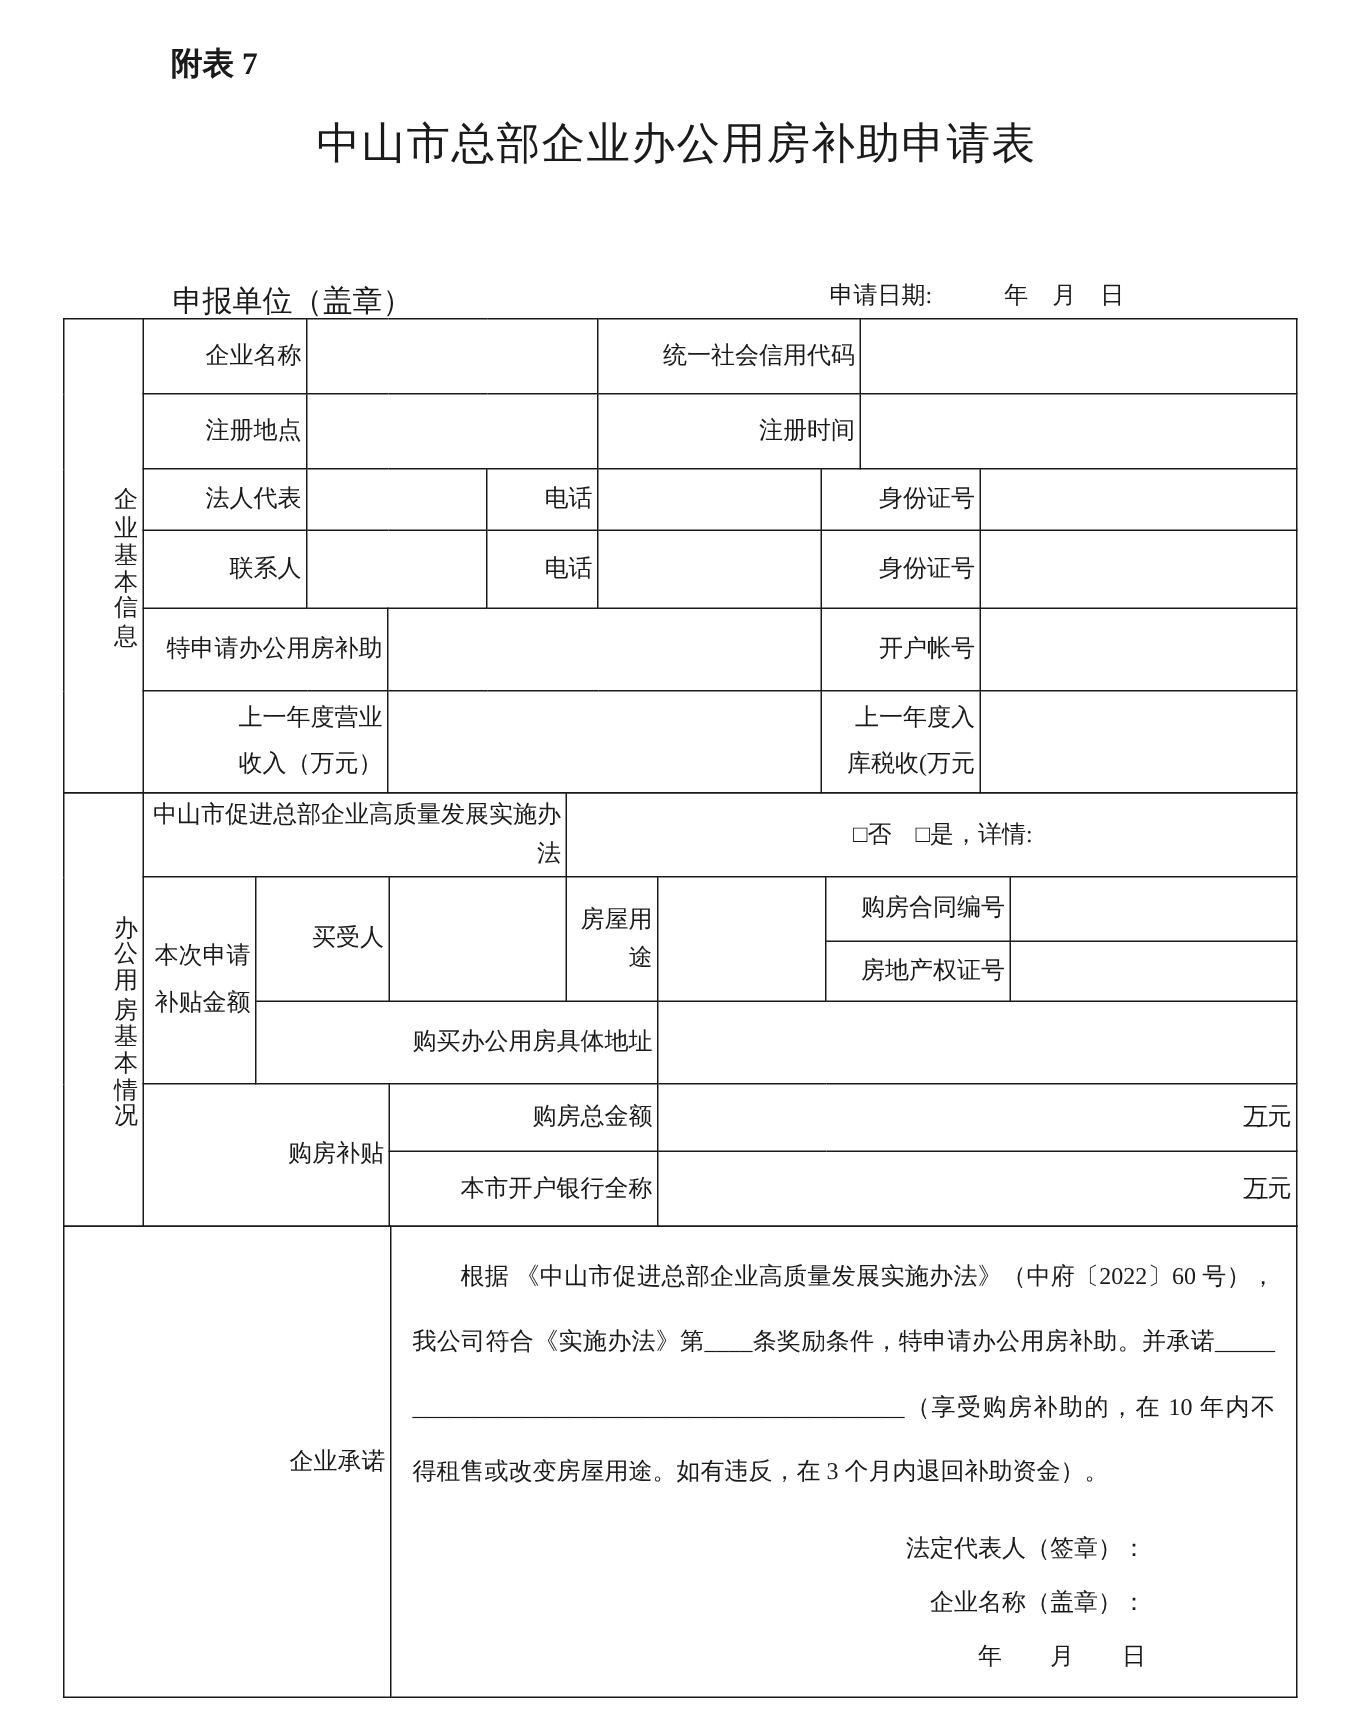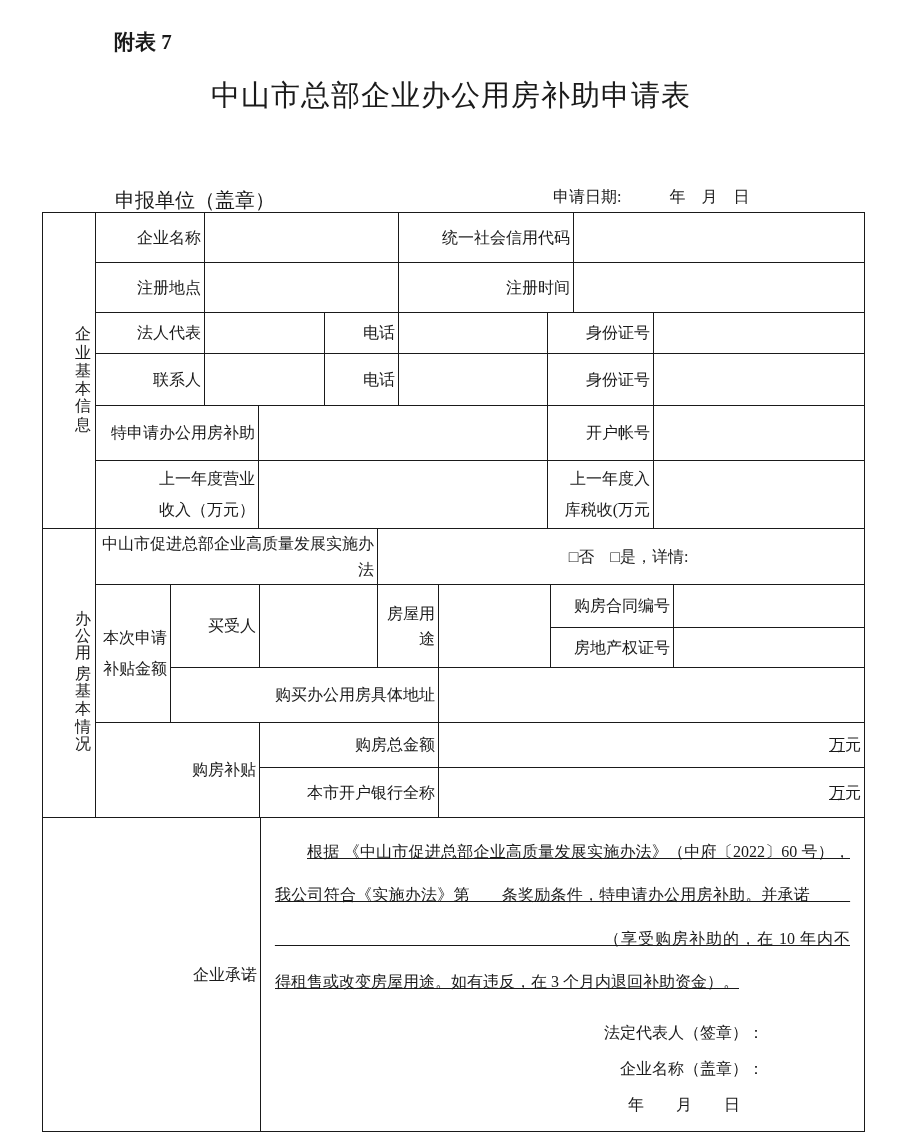--- a/index.html
+++ b/index.html
@@ -36,26 +36,26 @@
     display:inline-block; writing-mode:vertical-rl; text-orientation:upright;
     letter-spacing:18px; line-height:1.1;
   }
   td.twoline span { display:block; line-height:1.9; }
   td.left { text-align:center; padding-left:18px;margin-top:22px; }
   td.wancell span { display:block; }
   td.wancell span::first-letter { text-decoration:underline; }
   td.commit-content { vertical-align:top; text-align:left; padding:12px 14px 8px 14px; }
   .commit-par {
     text-indent:2em; line-height:2.7; text-align:justify;
-    word-break:break-all; overflow-wrap:anywhere;text-decoration:underline;
+    word-break:break-all; overflow-wrap:anywhere;
   }
   .sigblock {
     width:160px; margin:12px 86px 0 auto; text-align:right; line-height:36px;
   }
-  .sigblock .sig-date { text-align:center; }
+  .sigblock .sig-date { }
 </style>
 </head>
 <body>
 
 <div class="page">
 
   <div class="attach">附表 7</div>
 
   <div class="title">中山市总部企业办公用房补助申请表</div>
 

